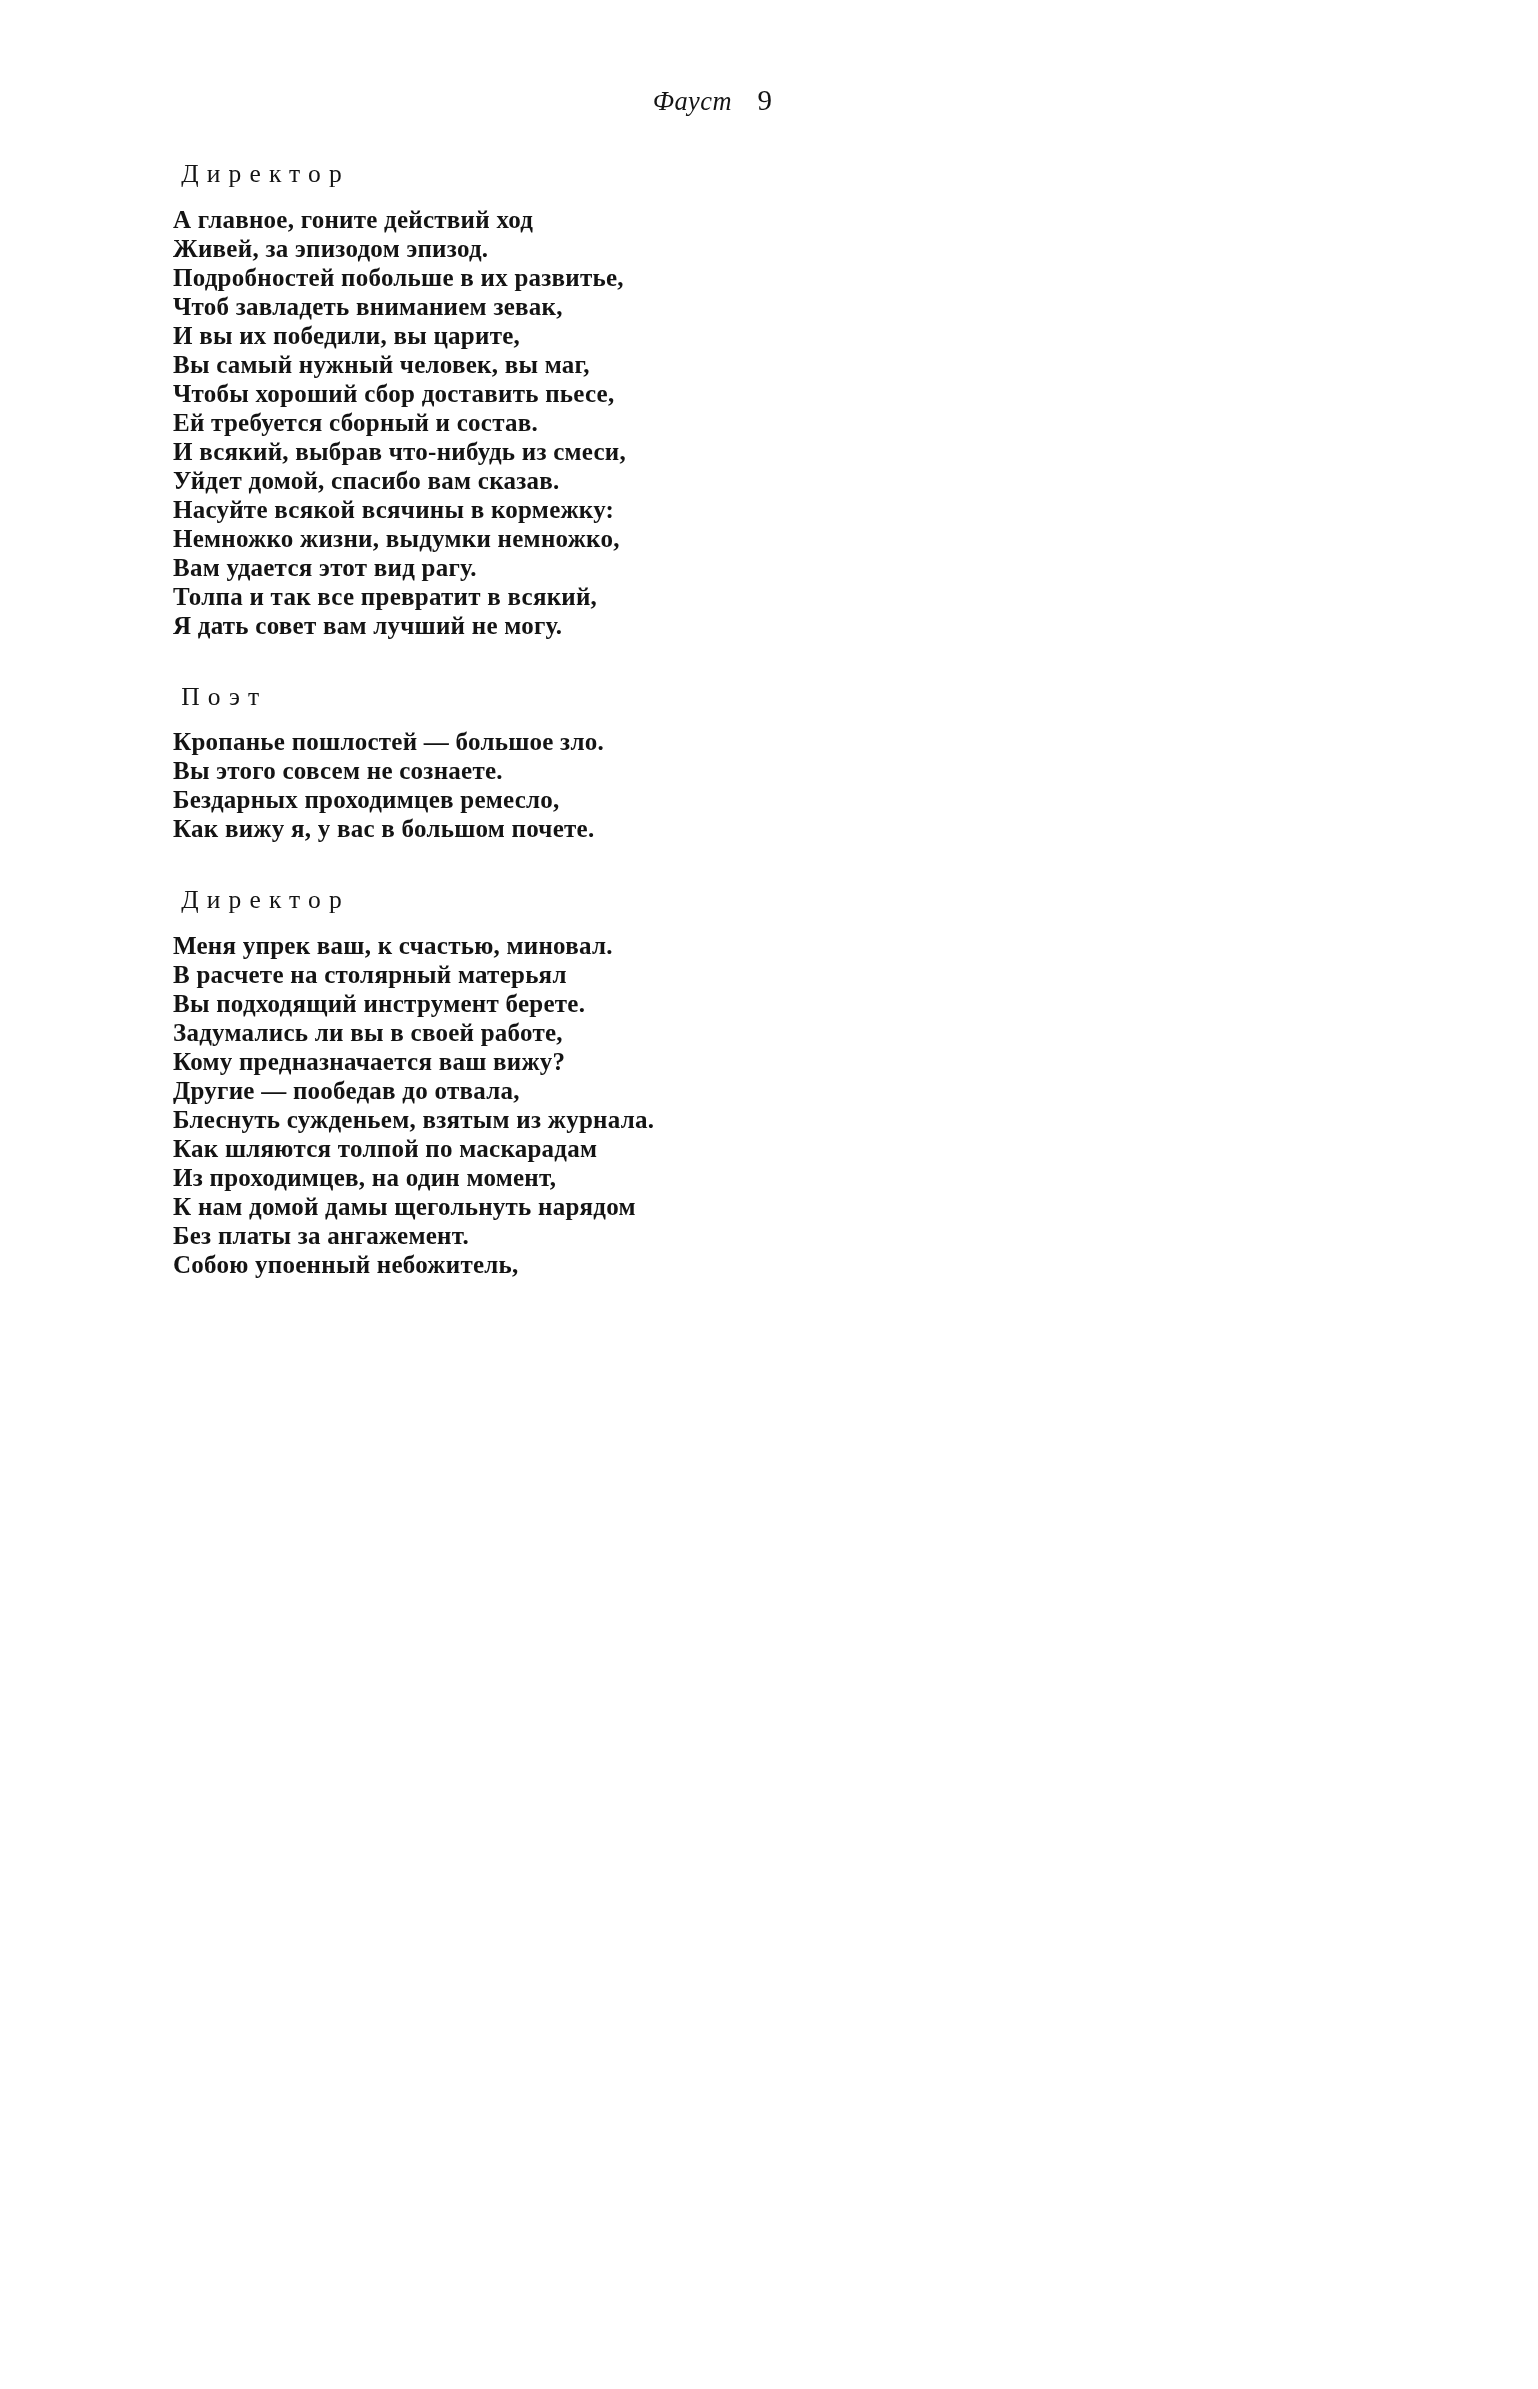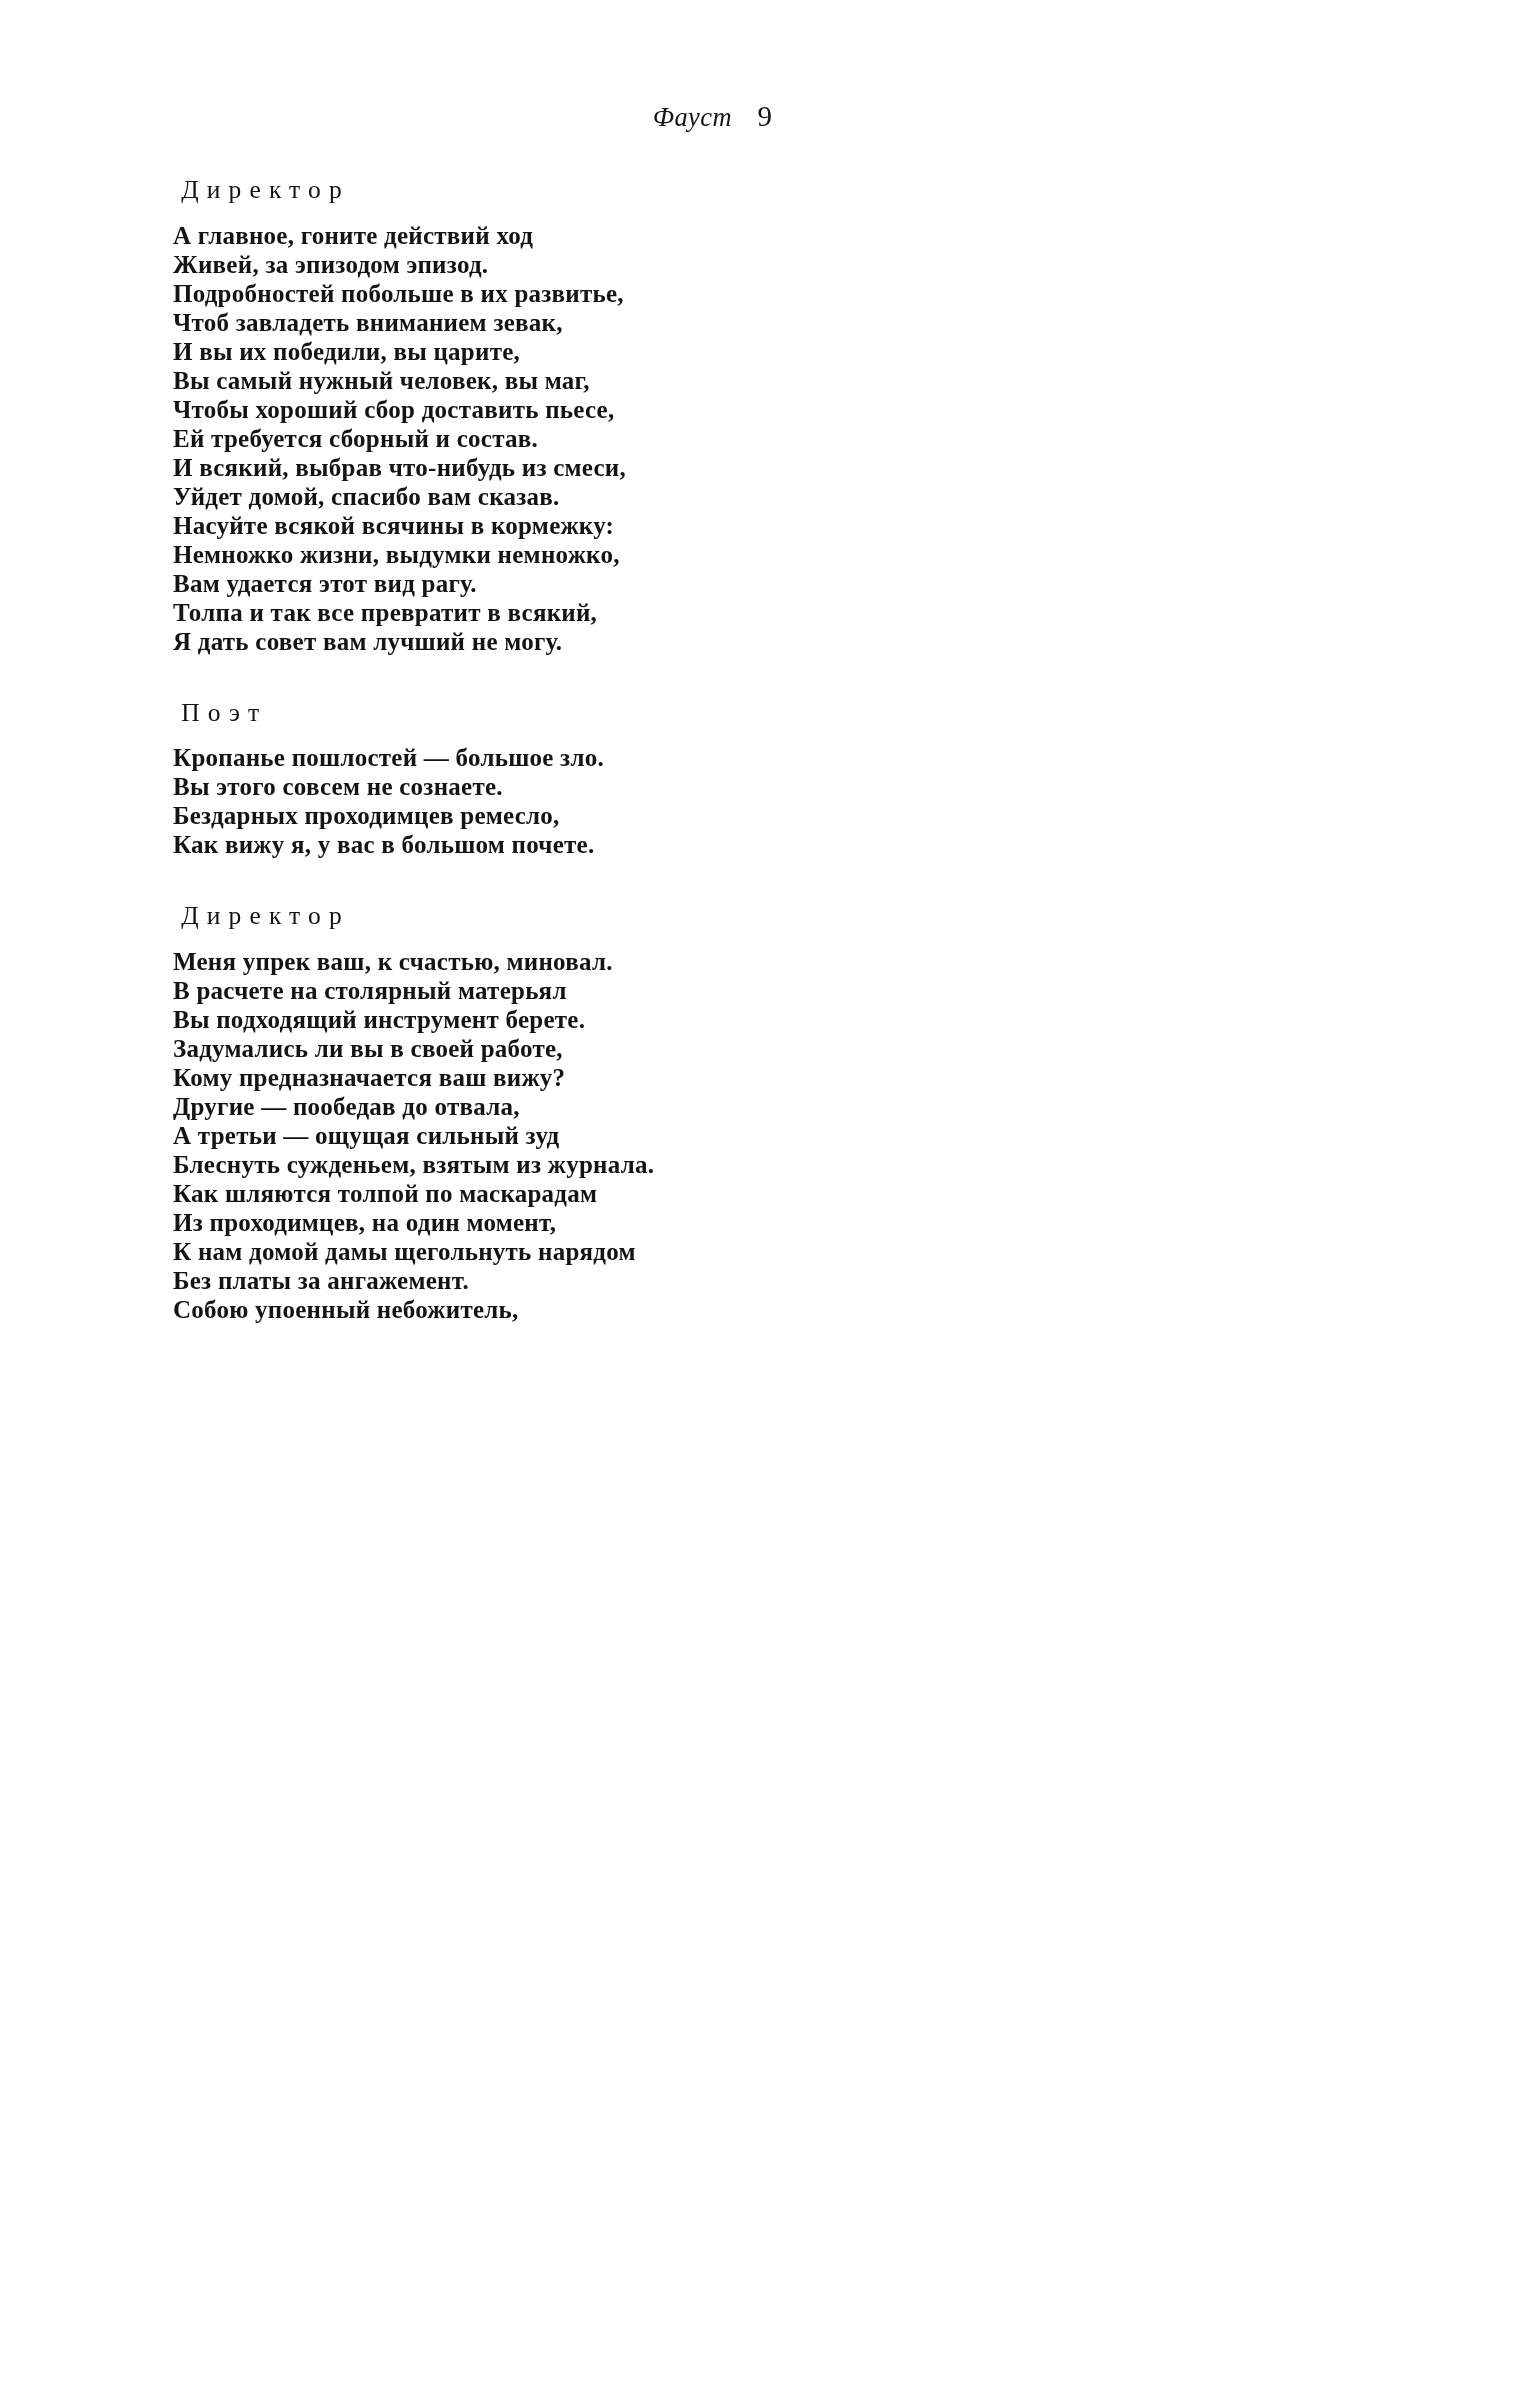--- a/index.html
+++ b/index.html
@@ -12,21 +12,21 @@
     width: 1539px;
     height: 2389px;
     background: #ffffff;
     font-family: "Liberation Serif", serif;
     color: #141414;
     overflow: hidden;
   }
   .text-block {
     position: absolute;
     left: 173px;
-    top: 100px;
+    top: 84px;
     width: 599px;
   }
   .running-head {
     display: flex;
     justify-content: flex-end;
     align-items: baseline;
     gap: 25.5px;
     height: 33px;
   }
   .running-title {
@@ -92,21 +92,20 @@
           <div class="line">Как вижу я, у вас в большом почете.</div>
         </div>
         <div class="section">
           <div class="speaker">Директор</div>
           <div class="line">Меня упрек ваш, к счастью, миновал.</div>
           <div class="line">В расчете на столярный матерьял</div>
           <div class="line">Вы подходящий инструмент берете.</div>
           <div class="line">Задумались ли вы в своей работе,</div>
           <div class="line">Кому предназначается ваш вижу?</div>
           <div class="line">Другие — пообедав до отвала,</div>
-          <div class="line">А третьи — ощущая сильный зуд</div>
           <div class="line">Блеснуть сужденьем, взятым из журнала.</div>
           <div class="line">Как шляются толпой по маскарадам</div>
           <div class="line">Из проходимцев, на один момент,</div>
           <div class="line">К нам домой дамы щегольнуть нарядом</div>
           <div class="line">Без платы за ангажемент.</div>
           <div class="line">Собою упоенный небожитель,</div>
         </div>
       </div>
   </div>
 </div>

